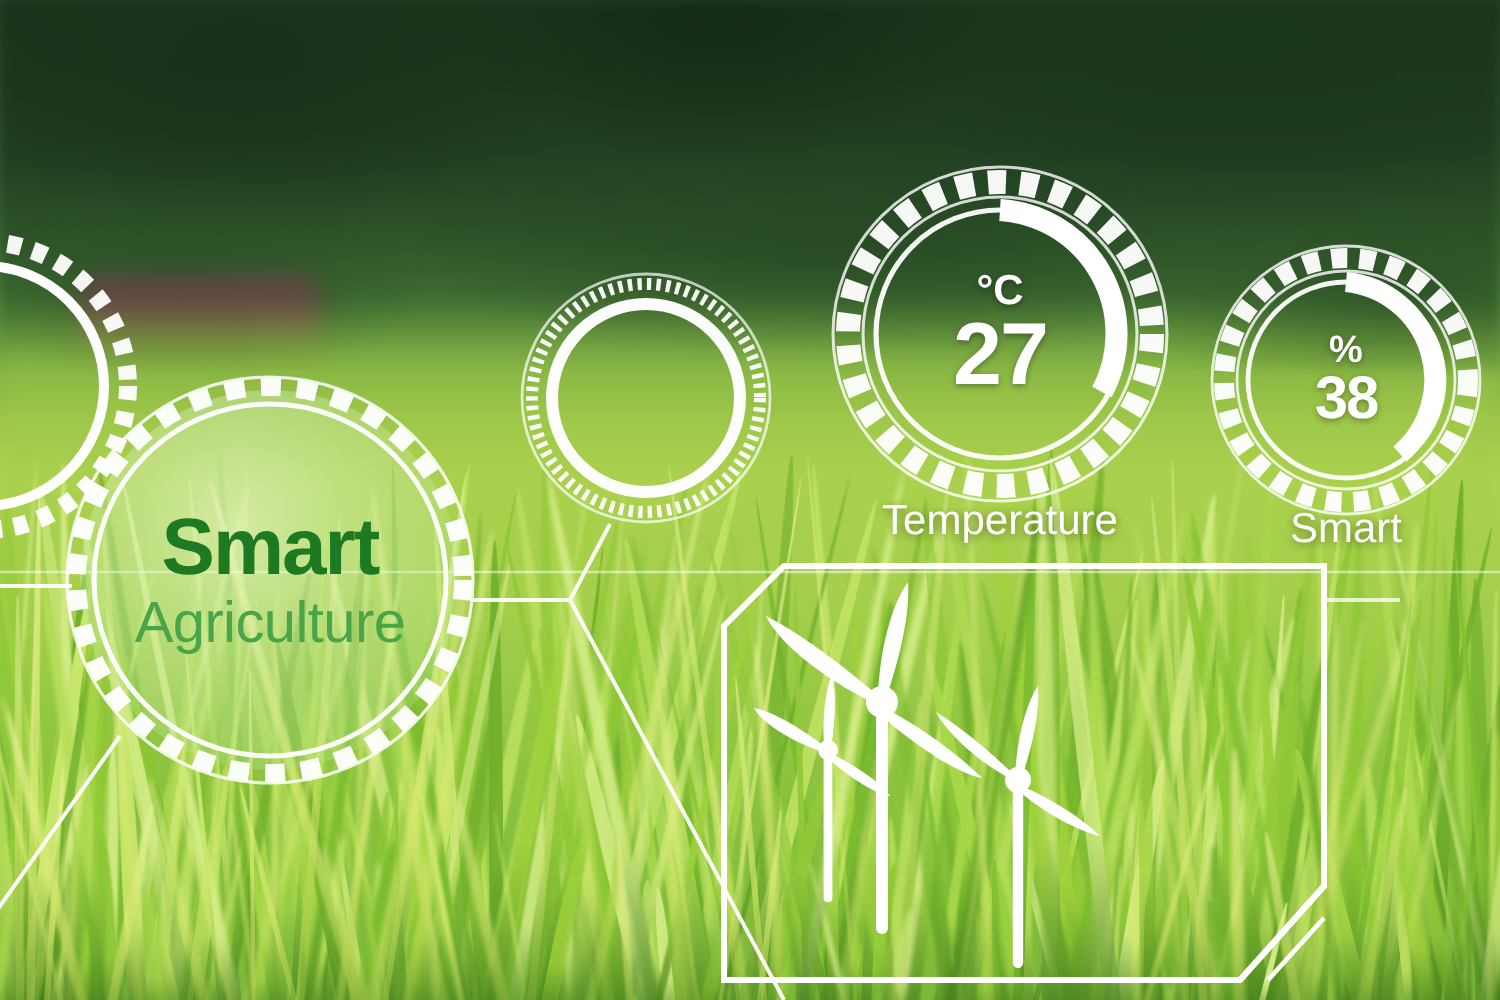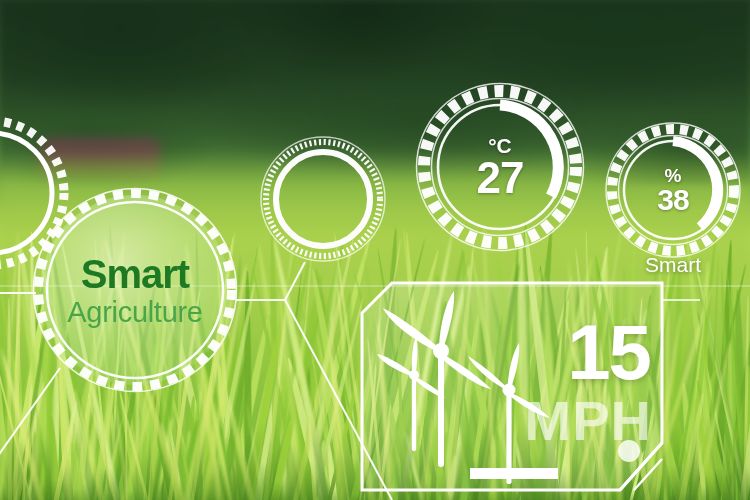--- a/index.html
+++ b/index.html
@@ -723,31 +723,25 @@
   <div class="gauge" style="left:273px;top:149px;width:100px;height:100px;">
     <div class="g-txt">
     </div>
   </div>
 
   <div class="gauge" style="left:430px;top:97px;width:140px;height:140px;">
     <div class="g-txt">
       <div class="g-unit">°C</div>
       <div class="g-val">27</div>
     </div>
+    <div class="g-label" style="top:152px;">Temperature</div>
   </div>
 
   <div class="gauge" style="left:618px;top:135px;width:110px;height:110px;">
     <div class="g-txt">
       <div class="g-unit" style="font-size:19px;">%</div>
       <div class="g-val" style="font-size:30px;">38</div>
     </div>
     <div class="g-label" style="top:118px;">Smart</div>
   </div>
 
-  <div class="wind">
-    <div class="wind-glass noevt"></div>
-    <div class="wind-num">15</div>
-    <div class="wind-unit">MPH</div>
-    <div class="wind-dot noevt"></div>
-    <div class="wind-bar noevt"></div>
-  </div>
 
 </div>
 
 </body></html>

